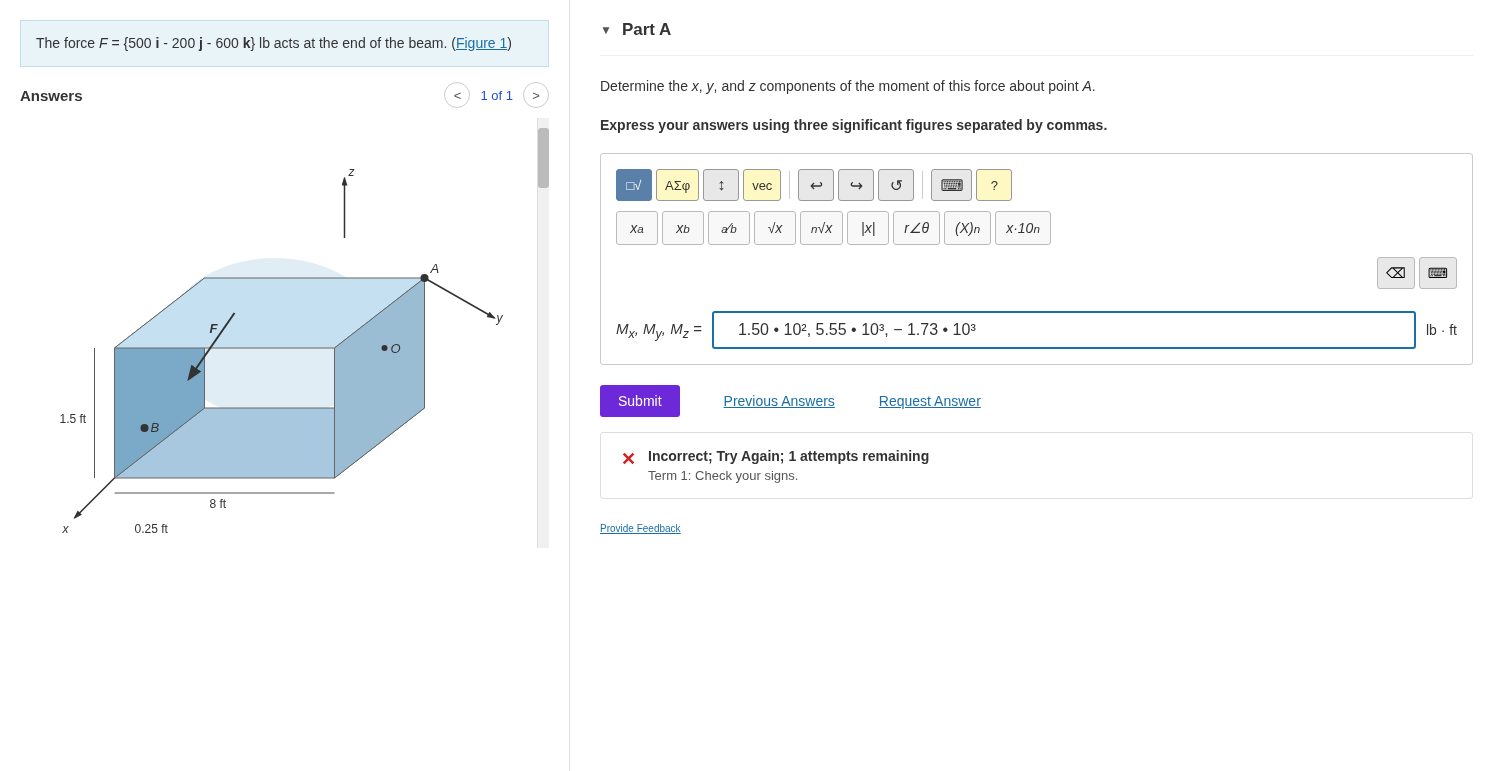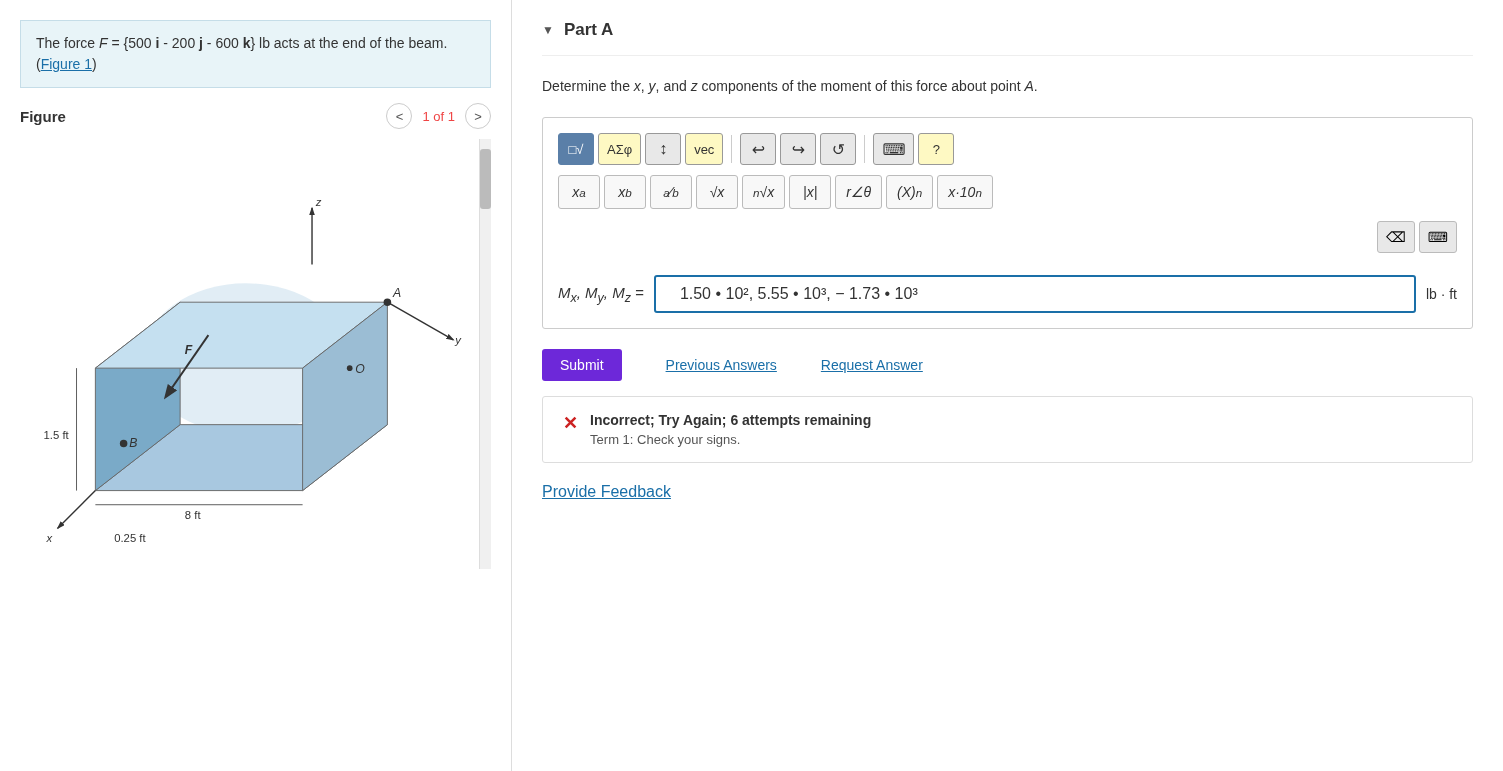--- a/index.html
+++ b/index.html
@@ -8,21 +8,21 @@
       font-size: 14px;
       background: #fff;
       color: #333;
       display: flex;
       width: 1503px;
       min-height: 771px;
     }
 
     
     .left-panel {
-      width: 512px;
+      width: 570px;
       border-right: 1px solid #ddd;
       padding: 0;
       background: #fff;
     }
 
     .problem-statement {
       background: #e8f4f8;
       border: 1px solid #c5dde8;
       margin: 20px 20px 0 20px;
       padding: 12px 15px;
@@ -57,21 +57,21 @@
       cursor: pointer;
       display: flex;
       align-items: center;
       justify-content: center;
       font-size: 13px;
       color: #555;
     }
 
     .page-info {
       font-size: 13px;
-      color: #ef4444;
+      color: #1d4ed8;
     }
 
     .figure-area {
       position: relative;
       margin: 0 20px;
       height: 430px;
       overflow: hidden;
     }
 
     
@@ -311,21 +311,21 @@
       font-size: 13px;
       color: #555;
     }
 
     .feedback-link {
       color: #1a6fa8;
       text-decoration: underline;
       background: none;
       border: none;
       cursor: pointer;
-      font-size: 16px;
+      font-size: 10px;
       display: inline-block;
     }
 
     
     .scroll-indicator {
       position: absolute;
       right: 0;
       top: 0;
       width: 12px;
       height: 100%;
@@ -345,21 +345,21 @@
 </head>
 <body>
 
 <div class="left-panel">
   <div class="problem-statement">
     The force <em>F</em> = {500 <strong>i</strong> - 200 <strong>j</strong> - 600 <strong>k</strong>} lb acts at the end
     of the beam. (<a href="#">Figure 1</a>)
   </div>
 
   <div class="figure-header">
-    <span class="figure-title">Figure</span>
+    <span class="figure-title">Answers</span>
     <button class="nav-btn">&lt;</button>
     <span class="page-info">1 of 1</span>
     <button class="nav-btn">&gt;</button>
   </div>
 
   <div class="figure-area">
     
     <svg class="beam-svg" viewBox="0 0 500 430" xmlns="http://www.w3.org/2000/svg">
 
       <ellipse cx="240" cy="220" rx="110" ry="80" fill="rgba(180,210,230,0.4)"></ellipse>
@@ -419,20 +419,21 @@
 
 <div class="right-panel">
   <div class="part-header">
     <span class="collapse-arrow">▼</span>
     <span class="part-title">Part A</span>
   </div>
 
   <p class="question-text">
     Determine the <em>x</em>, <em>y</em>, and <em>z</em> components of the moment of this force about point <em>A</em>.
   </p>
+  <p class="instruction-text">Express your answers using three significant figures separated by commas.</p>
 
   <div class="math-input-container">
 
     <div class="math-toolbar">
       <button class="toolbar-btn active">□√</button>
       <button class="toolbar-btn">AΣφ</button>
       <button class="toolbar-btn icon-btn">↕</button>
       <button class="toolbar-btn">vec</button>
       <div class="toolbar-separator"></div>
       <button class="toolbar-btn icon-btn">↩</button>
@@ -473,20 +474,20 @@
   <div class="action-row">
     <button class="submit-btn">Submit</button>
     <button class="link-btn">Previous Answers</button>
     <button class="link-btn">Request Answer</button>
   </div>
 
   
   <div class="error-box">
     <span class="error-icon">✕</span>
     <div class="error-content">
-      <div class="error-title">Incorrect; Try Again; 6 attempts remaining</div>
+      <div class="error-title">Incorrect; Try Again; 1 attempts remaining</div>
       <div class="error-detail">Term 1: Check your signs.</div>
     </div>
   </div>
 
   
   <button class="feedback-link">Provide Feedback</button>
 </div>
 
 </body></html>

